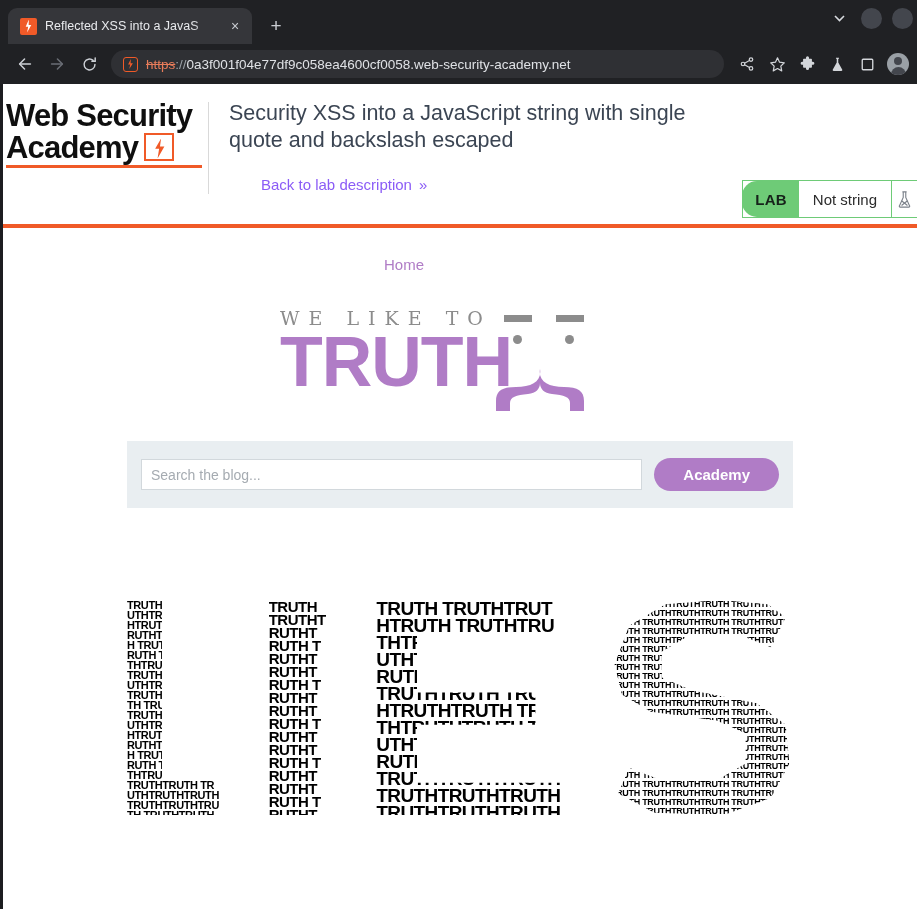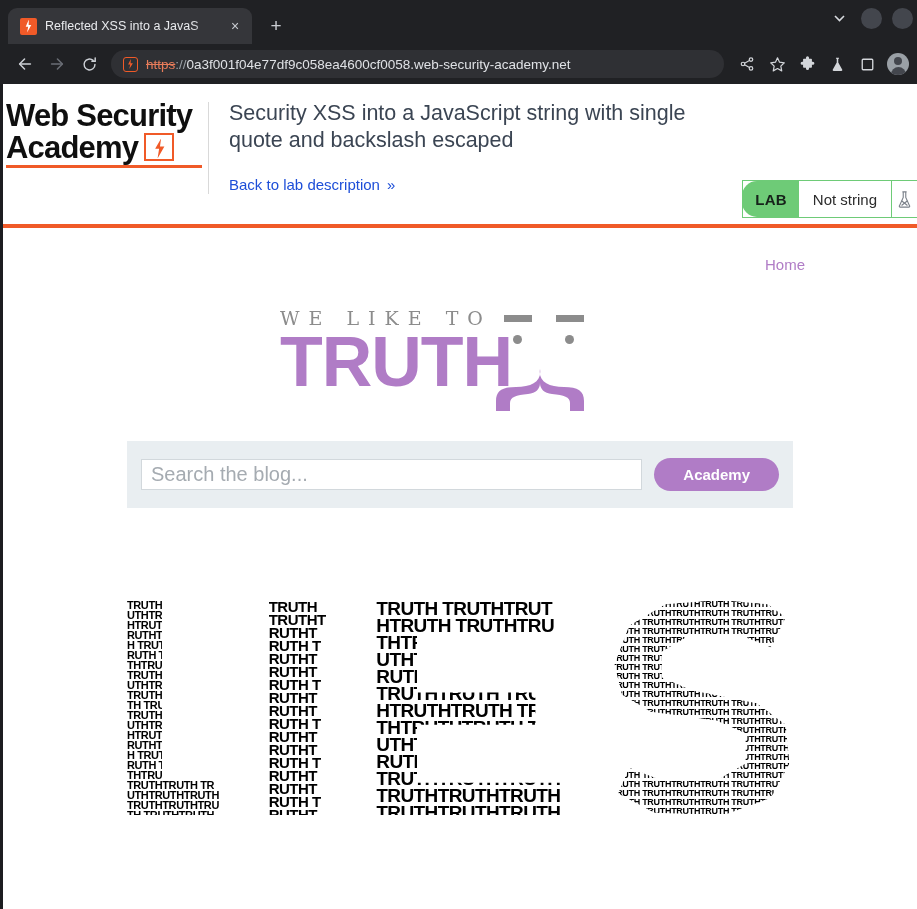--- a/index.html
+++ b/index.html
@@ -261,25 +261,26 @@
   #lab-title {
     font-size: 21.5px;
     color: #3b4553;
     line-height: 1.25;
     font-weight: normal;
     max-width: 480px;
   }
   #lab-back-link {
     margin-top: 22px;
     font-size: 15px;
-    color: #1d4ed8;
+    color: #8b5cf6;
     display: inline-flex;
     align-items: center;
     gap: 7px;
     cursor: pointer;
+    margin-left: 32px;
   }
   #lab-back-link .chev { font-size: 15px; letter-spacing: -2px; }
 
   #lab-status-widget {
     position: absolute;
     top: 96px;
     right: 0;
     display: flex;
     align-items: stretch;
     height: 38px;
@@ -322,21 +323,21 @@
     width: 100%;
   }
 
   
   #blog-wrap {
     width: 100%;
     position: relative;
   }
   #nav-home-row {
     display: flex;
-    justify-content: flex-end;
+    justify-content: center;
     padding: 28px 112px 0 0;
   }
   #nav-home {
     color: #b07cc6;
     font-size: 15px;
     cursor: pointer;
   }
 
   #blog-logo {
     margin: 28px auto 0 auto;
@@ -393,21 +394,21 @@
     display: flex;
     align-items: center;
     gap: 12px;
   }
   #search-input {
     flex: 1 1 auto;
     height: 31px;
     border: 1px solid #d2d8dc;
     background: #ffffff;
     padding: 0 9px;
-    font-size: 20px;
+    font-size: 14px;
     color: #333;
     font-family: "Liberation Sans", sans-serif;
     outline: none;
   }
   #search-input::placeholder { color: #a5abb1; }
   #search-button {
     background: #b07cc6;
     color: #ffffff;
     border: none;
     border-radius: 17px;

